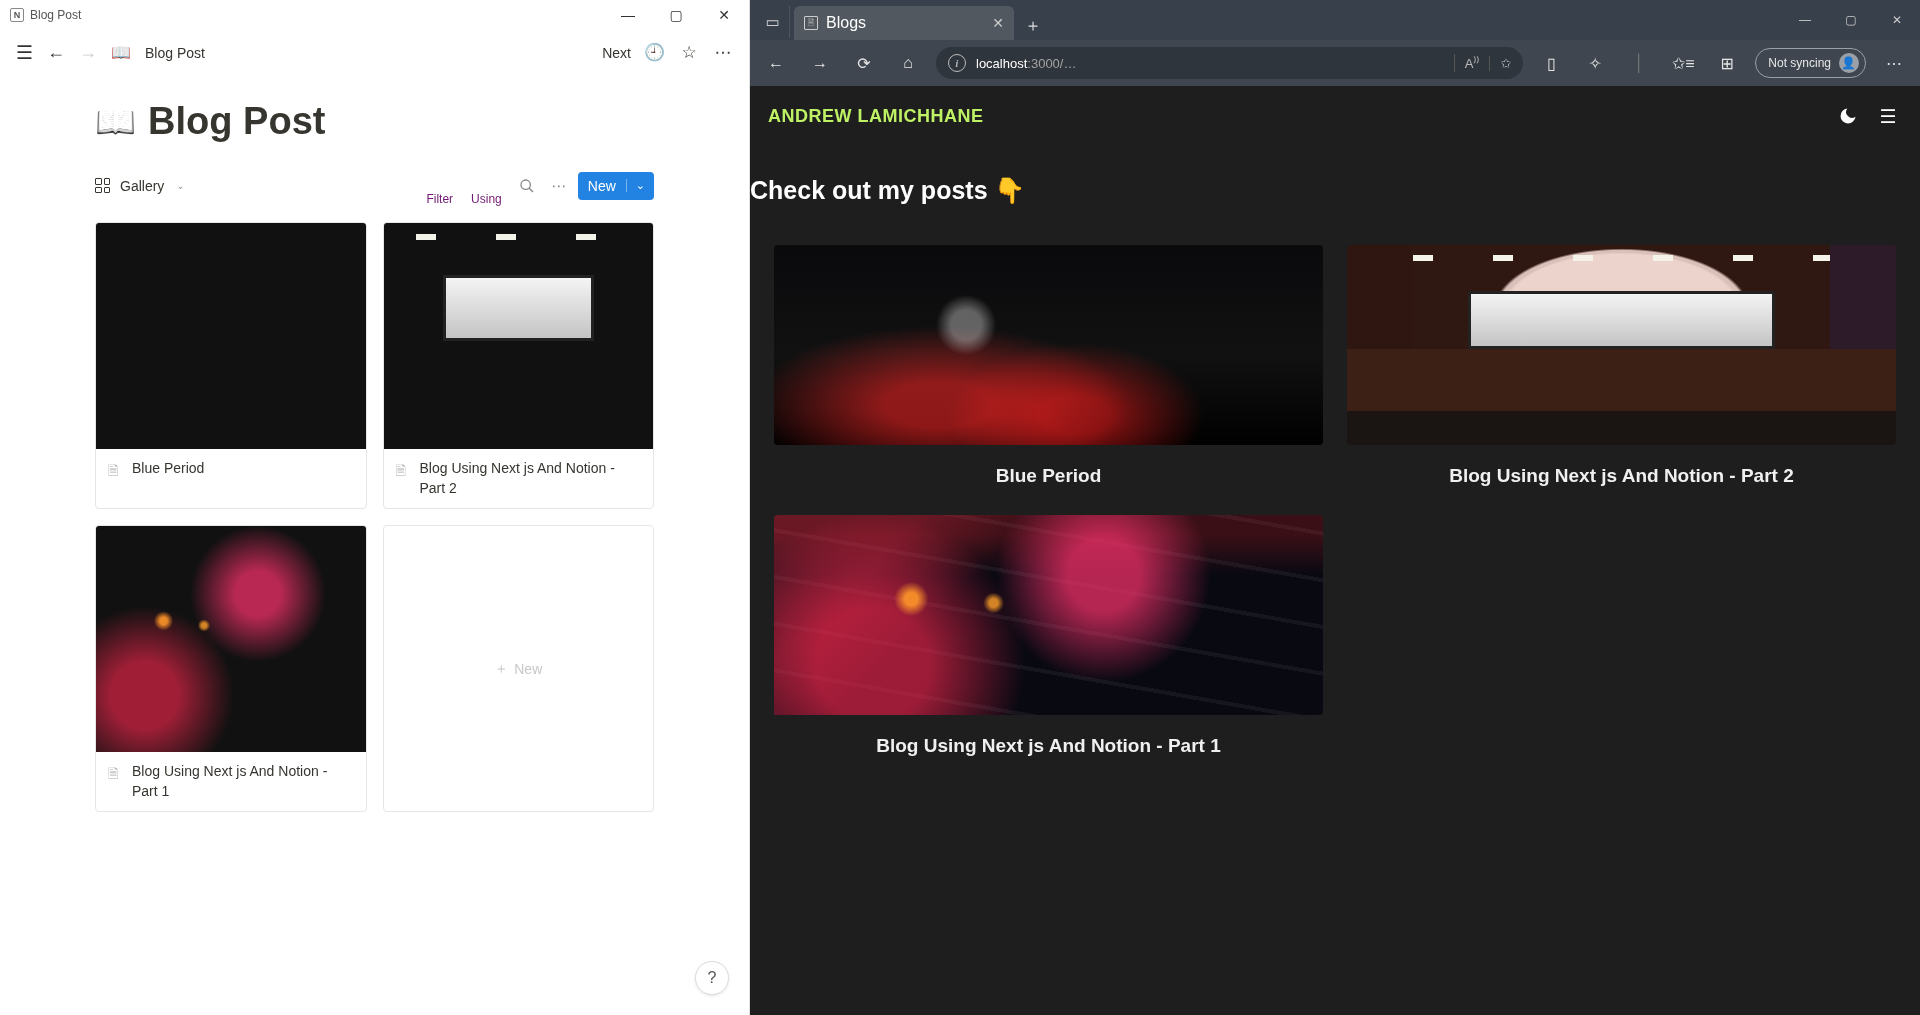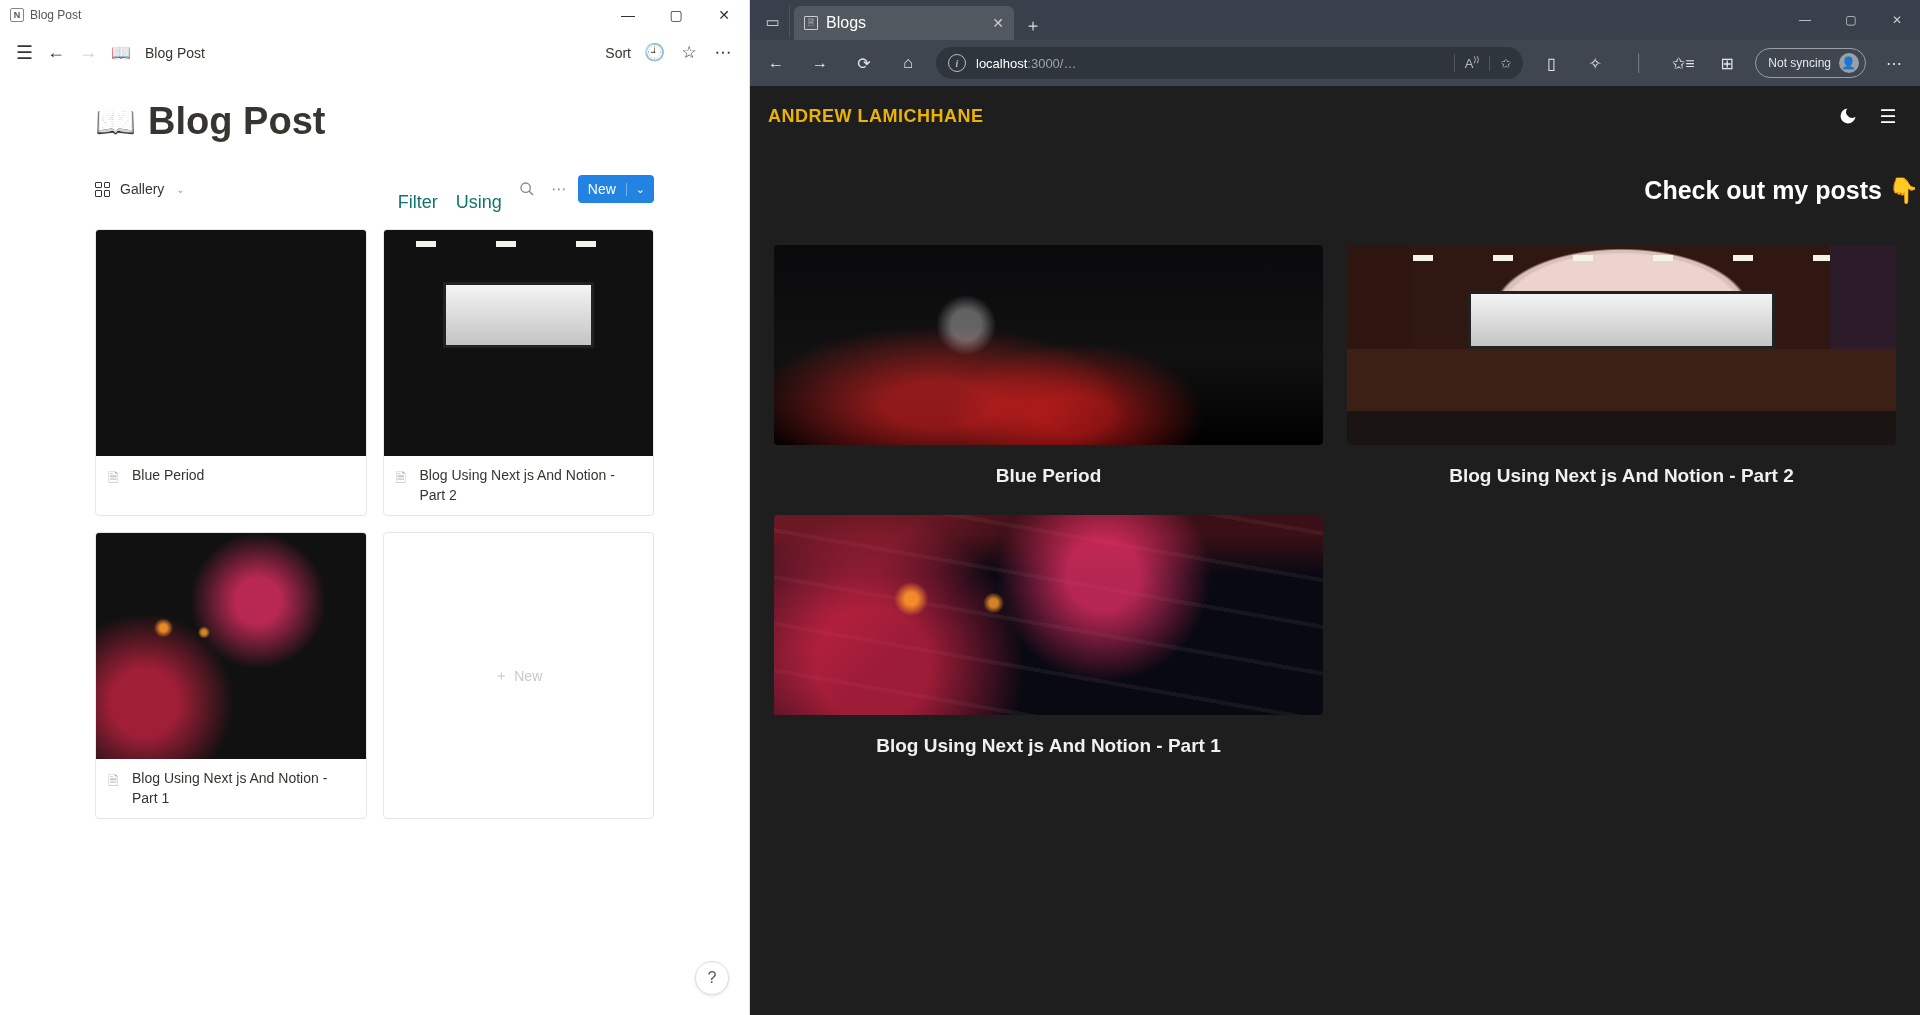--- a/index.html
+++ b/index.html
@@ -27,21 +27,21 @@
 .page-header { display:flex; align-items:center; gap:12px; margin:15px 0 18px; }
 .page-header .book-emoji { font-size:33px; filter: grayscale(1) contrast(1.4); }
 .page-header h1 { font-size:38px; font-weight:700; color:#37352f; }
 
 .db-toolbar { display:flex; align-items:center; gap:6px; margin-bottom:12px; }
 .db-view { display:flex; align-items:center; gap:10px; color:#37352f; font-size:14px; cursor:pointer; padding:4px 0; }
 .db-view .gallery-icon { width:15px; height:15px; display:grid; grid-template-columns:1fr 1fr; grid-template-rows:1fr 1fr; gap:2px; }
 .db-view .gallery-icon span{ border:1.4px solid #37352f; border-radius:1px; }
 .db-view .chevron { font-size:10px; color:#999; margin-left:2px; }
 .db-spacer { flex:1; }
-.db-action-text { font-size:18px; color:#0f766e; cursor:pointer; padding:4px 6px;margin-top:27px; }
+.db-action-text { font-size:12px; color:#701a75; cursor:pointer; padding:4px 6px;margin-top:27px; }
 .db-action-icon { width:26px; height:26px; display:flex; align-items:center; justify-content:center; color:#888; cursor:pointer; font-size:15px; }
 .new-btn { display:flex; align-items:center; background:#2383e2; color:#fff; border-radius:4px; height:28px; cursor:pointer; }
 .new-btn .label { padding:0 10px; font-size:14px; }
 .new-btn .caret { padding:0 9px; border-left:1px solid rgba(255,255,255,.4); font-size:11px; }
 
 .gallery-grid { display:grid; grid-template-columns: 1fr 1fr; gap:16px; }
 .card { border:1px solid #e6e6e4; border-radius:4px; overflow:hidden; background:#fff; cursor:pointer; }
 .card .thumb { height:226px; background:#111; }
 .card .card-body { padding:10px 12px; display:flex; gap:8px; align-items:flex-start; }
 .card .doc-icon { width:16px; flex-shrink:0; color:#aaa; font-size:13px; margin-top:2px; }
@@ -104,25 +104,25 @@
 .edge-url .url-info{ width:18px; height:18px; border:1px solid #bbb; color:#bbb; border-radius:50%; display:flex; align-items:center; justify-content:center; font-size:10px; font-style:italic; font-family:serif; font-weight:bold;}
 .edge-url .url-text { display:flex; align-items:flex-end; flex:1; overflow:hidden;}
 .edge-url .host { color:#fff; }
 .edge-url .rest { color:#a2a2a2; }
 .edge-url .url-action{ color:#bbb; font-size:13px; cursor:pointer; border-left:1px solid #555; padding-left:10px;}
 .sync-pill{ border:1px solid #9aa0a6; border-radius:16px; height:30px; display:flex; align-items:center; padding:0 6px 0 12px; gap:8px; color:#e6e6e6; font-size:12px; cursor:pointer;}
 .sync-pill .avatar{ width:20px; height:20px; border-radius:50%; background:#9aa0a6; display:flex; align-items:center; justify-content:center; color:#3f4650; font-size:12px;}
 
 .edge-page { flex:1; background:#1e1e1e; overflow:auto; }
 .site-header { height:60px; display:flex; align-items:center; padding:0 18px; gap:12px; }
-.site-logo { font-weight:900; letter-spacing:.5px; font-size:18px; color:#eab308; }
+.site-logo { font-weight:900; letter-spacing:.5px; font-size:18px; color:#bef264; }
 .site-header-spacer{ flex:1; }
 .site-header-icon{ width:28px; height:28px; display:flex; align-items:center; justify-content:center; color:#fff; cursor:pointer; font-size:19px;}
 
-.posts-hero { text-align:right; margin:30px 0 40px; font-size:25px; font-weight:800; color:#fff; }
+.posts-hero { text-align:left; margin:30px 0 40px; font-size:25px; font-weight:800; color:#fff; }
 .posts-hero .point{ font-size:25px; }
 
 .posts-grid { display:grid; grid-template-columns:1fr 1fr; gap:28px 24px; padding:0 24px 40px; }
 .post-card { cursor:pointer; }
 .post-card .post-thumb{ height:200px; border-radius:4px; }
 .post-card .post-title{ text-align:center; margin-top:20px; font-size:19px; font-weight:700; color:#f0f0f0; }
 </style>
 </head>
 <body>
 
@@ -140,21 +140,21 @@
     </div>
   </div>
 
   <div class="notion-topbar">
     <span class="hamburger">☰</span>
     <span class="nav-arrow">←</span>
     <span class="nav-arrow disabled">→</span>
     <span class="book-icon-small">📖</span>
     <span class="breadcrumb-text">Blog Post</span>
     <span class="top-spacer"></span>
-    <span class="top-action">Sort</span>
+    <span class="top-action">Next</span>
     <span class="top-icon">🕘</span>
     <span class="top-icon">☆</span>
     <span class="top-icon">⋯</span>
   </div>
 
   <div class="notion-content">
     <div class="page-header">
       <span class="book-emoji">📖</span>
       <h1>Blog Post</h1>
     </div>

